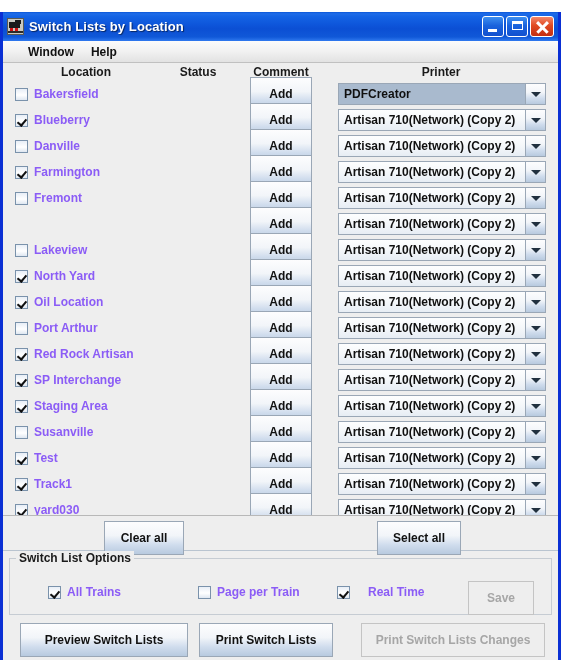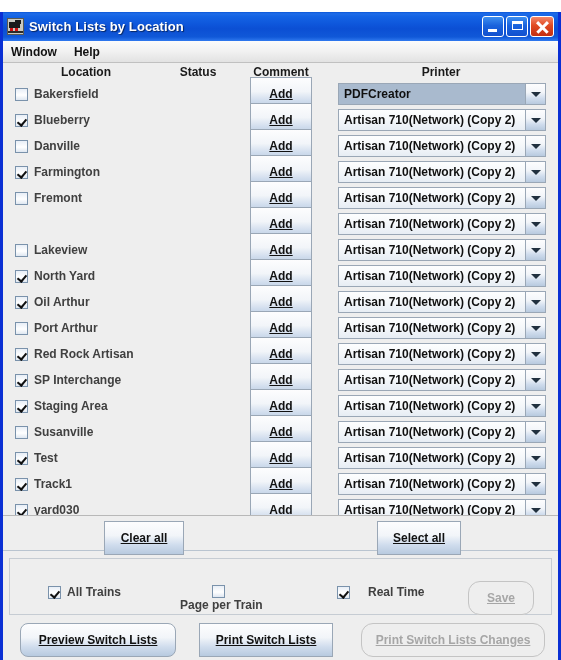--- a/index.html
+++ b/index.html
@@ -105,21 +105,21 @@
   }
 
   
   .menubar {
     height: 22px;
     flex: 0 0 auto;
     background: linear-gradient(to bottom, #fbfbfb 0%, #f1f1f1 50%, #e2e2e2 100%);
     border-bottom: 1px solid #c0c0c0;
     display: flex;
     align-items: center;
-    padding-left: 8px;
+    padding-left: 25px;
     box-sizing: border-box;
   }
   .menu-item {
     font-size: 12px;
     font-weight: bold;
     color: #111;
     padding: 2px 9px 2px 0;
     margin-right: 8px;
     white-space: nowrap;
   }
@@ -160,21 +160,21 @@
   .c-loc     { left: 12px; }
   .c-status  { left: 160px; width: 70px; justify-content: center; font-size: 12px; color:#1a1a1a;}
   .c-comment { left: 247px; }
   .c-printer { left: 335px; }
 
   .cb-label {
     display: inline-flex;
     align-items: center;
     font-size: 12px;
     font-weight: bold;
-    color: #404040;
+    color: #8b5cf6;
     white-space: nowrap;
   }
   .checkbox {
     width: 13px;
     height: 13px;
     box-sizing: border-box;
     border: 1px solid #7a92ab;
     background: linear-gradient(to bottom, #e8eef6 0%, #ffffff 55%, #dfe7f1 100%);
     margin-right: 6px;
     position: relative;
@@ -198,28 +198,26 @@
     background: linear-gradient(to bottom, #fdfdfe 0%, #f2f5f9 42%, #cfdced 72%, #b8cadf 100%);
     border: 1px solid #9aa7b6;
     box-sizing: border-box;
     text-align: center;
     white-space: nowrap;
     padding: 16px;
     line-height: 1;
     display: flex;
     align-items: center;
     justify-content: center;
-    text-decoration: underline;
   }
   .btn.add { width: 62px; height: 21px; }
   .btn.disabled {
     color: #a6a6a6;
     background: #eeeeee;
     border-color: #c4c4c4;
-    border-radius: 12px;
   }
 
   .combo {
     width: 208px;
     height: 22px;
     display: flex;
     box-sizing: border-box;
     border: 1px solid #9aa7b6;
     background: #ffffff;
   }
@@ -292,37 +290,37 @@
     white-space: nowrap;
   }
   .optrow {
     position: absolute;
     left: 0; right: 0;
     top: 22px;
     height: 24px;
   }
   .optrow .cb-label { position: absolute; top: 4px; }
   .opt-all   { left: 38px; }
-  .opt-page  { left: 170px; flex-direction: column; }
+  .opt-page  { left: 188px; }
   .opt-real  { left: 327px; gap: 12px; }
   .btn-save {
     position: absolute;
     left: 458px; top: 0px;
     width: 66px; height: 26px;
   }
 
   
   .bottomrow {
     flex: 1 1 auto;
     position: relative;
     padding-top: 8px;
     box-sizing: border-box;
   }
   .bottomrow .btn { position: absolute; top: 8px; height: 26px; }
-  .btn-preview { left: 17px;  width: 156px; border-radius: 8px; }
+  .btn-preview { left: 17px;  width: 168px; }
   .btn-print   { left: 196px; width: 134px; }
   .btn-changes { left: 358px; width: 184px; }
 </style>
 </head>
 <body>
 
 <div id="app">
 
   <div class="titlebar">
     <span class="title-icon">
@@ -514,21 +512,21 @@
                 <div class="arrowbtn">
                   <span class="tri"></span>
                 </div>
               </div>
             </div>
           </div>
           <div class="row">
             <div class="cell c-loc">
               <span class="cb-label">
                 <span class="checkbox checked"></span>
-                <span>Oil Arthur</span>
+                <span>Oil Location</span>
               </span>
             </div>
             <div class="cell c-status"></div>
             <div class="cell c-comment">
               <button class="btn add">Add</button>
             </div>
             <div class="cell c-printer">
               <div class="combo">
                 <div class="val">Artisan 710(Network) (Copy 2)</div>
                 <div class="arrowbtn">
@@ -700,20 +698,21 @@
         </div>
     </div>
 
     <div class="clearrow">
       <button class="btn btn-clear">Clear all</button>
       <button class="btn btn-select">Select all</button>
     </div>
 
     <div class="optwrap">
       <div class="group">
+        <span class="group-title">Switch List Options</span>
         <div class="optrow">
           <span class="cb-label opt-all">
             <span class="checkbox checked"></span>
             <span>All Trains</span>
           </span>
           <span class="cb-label opt-page">
             <span class="checkbox"></span>
             <span>Page per Train</span>
           </span>
           <span class="cb-label opt-real">

